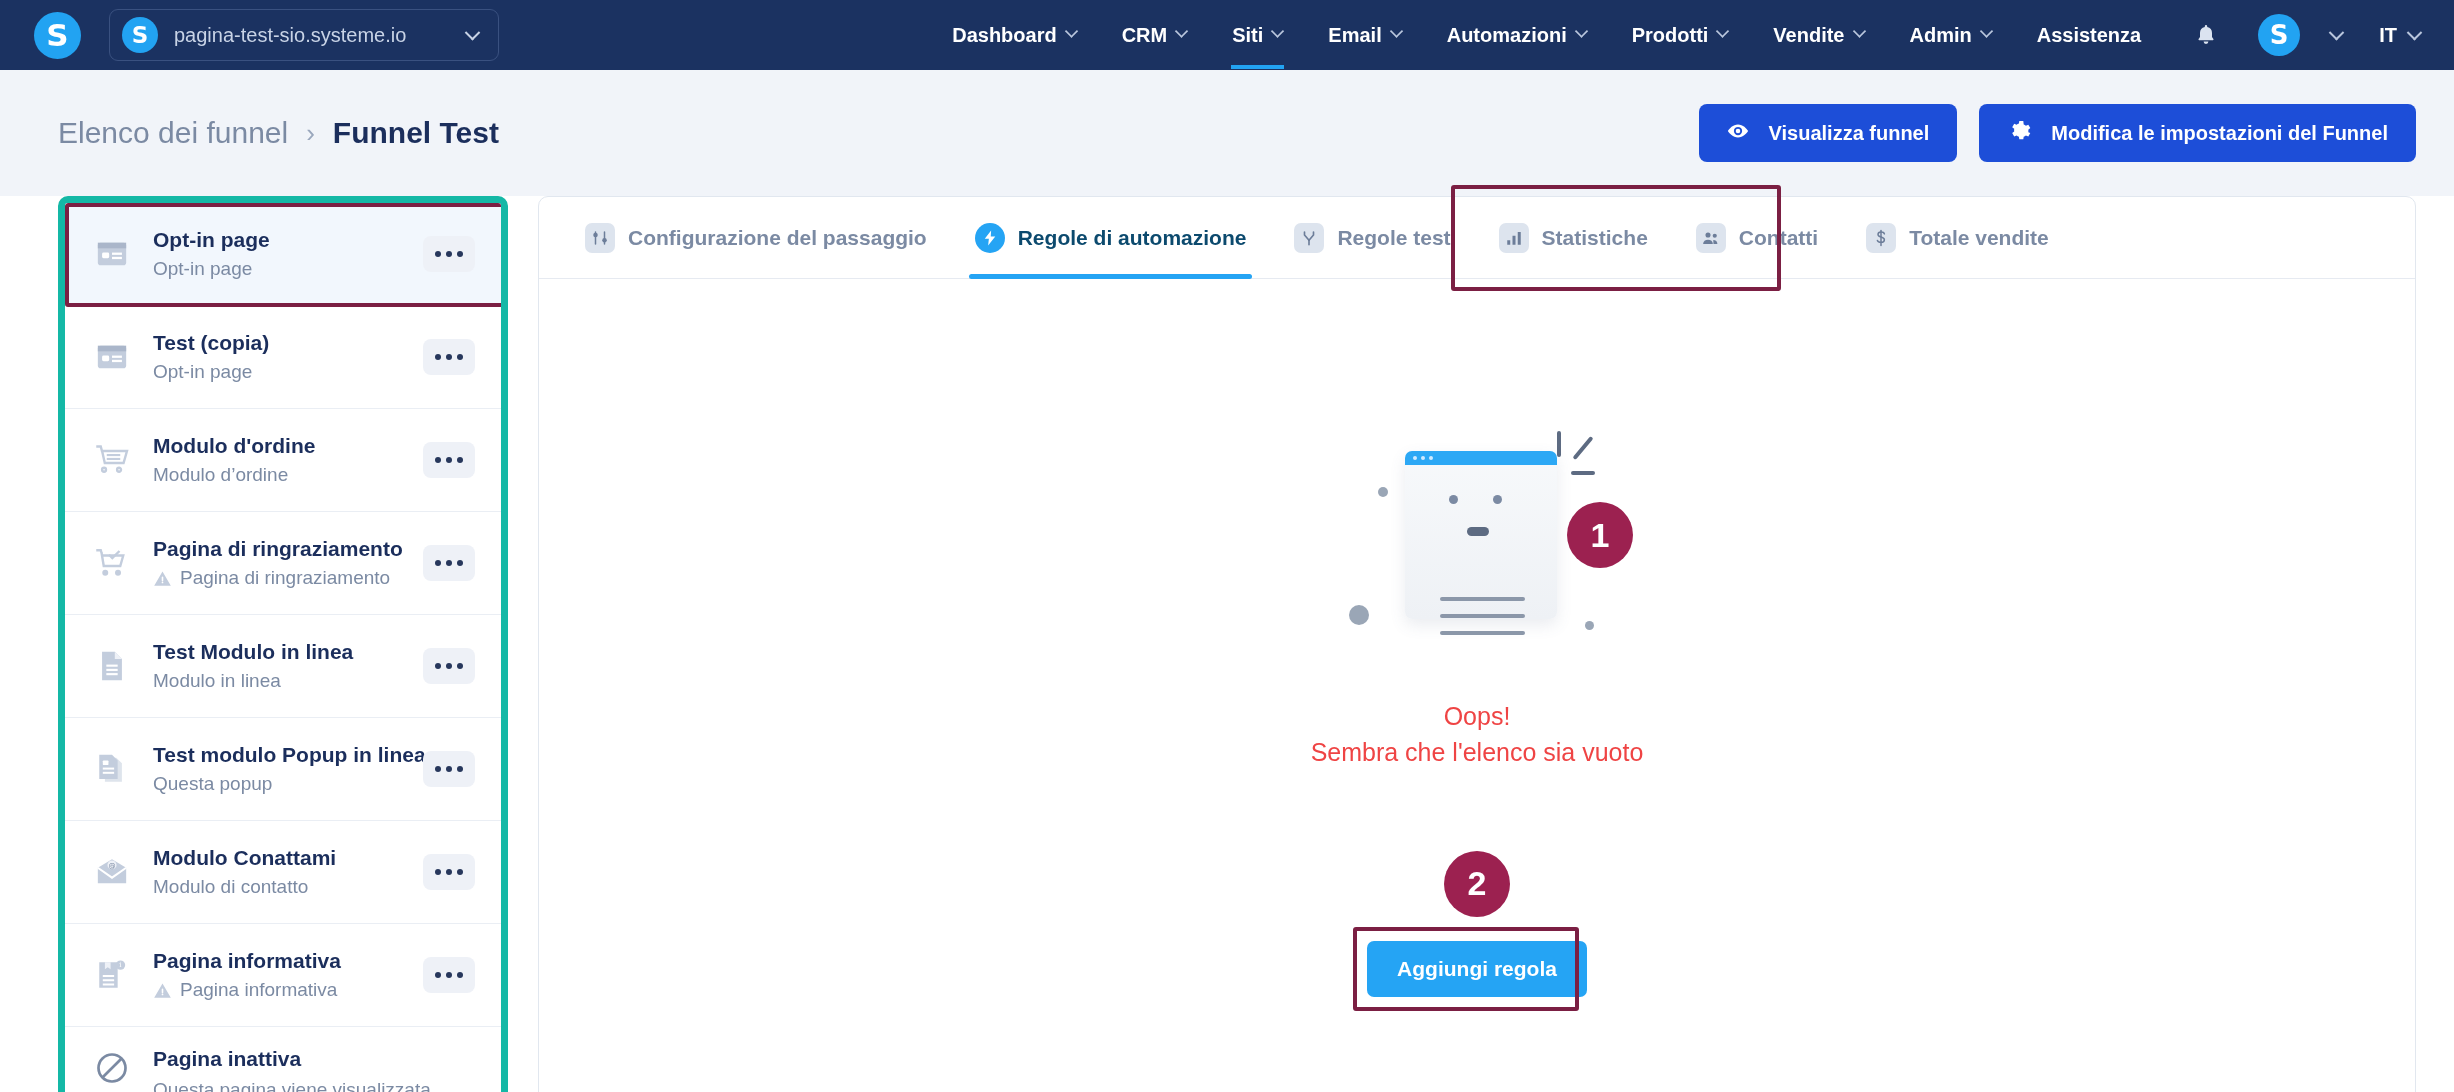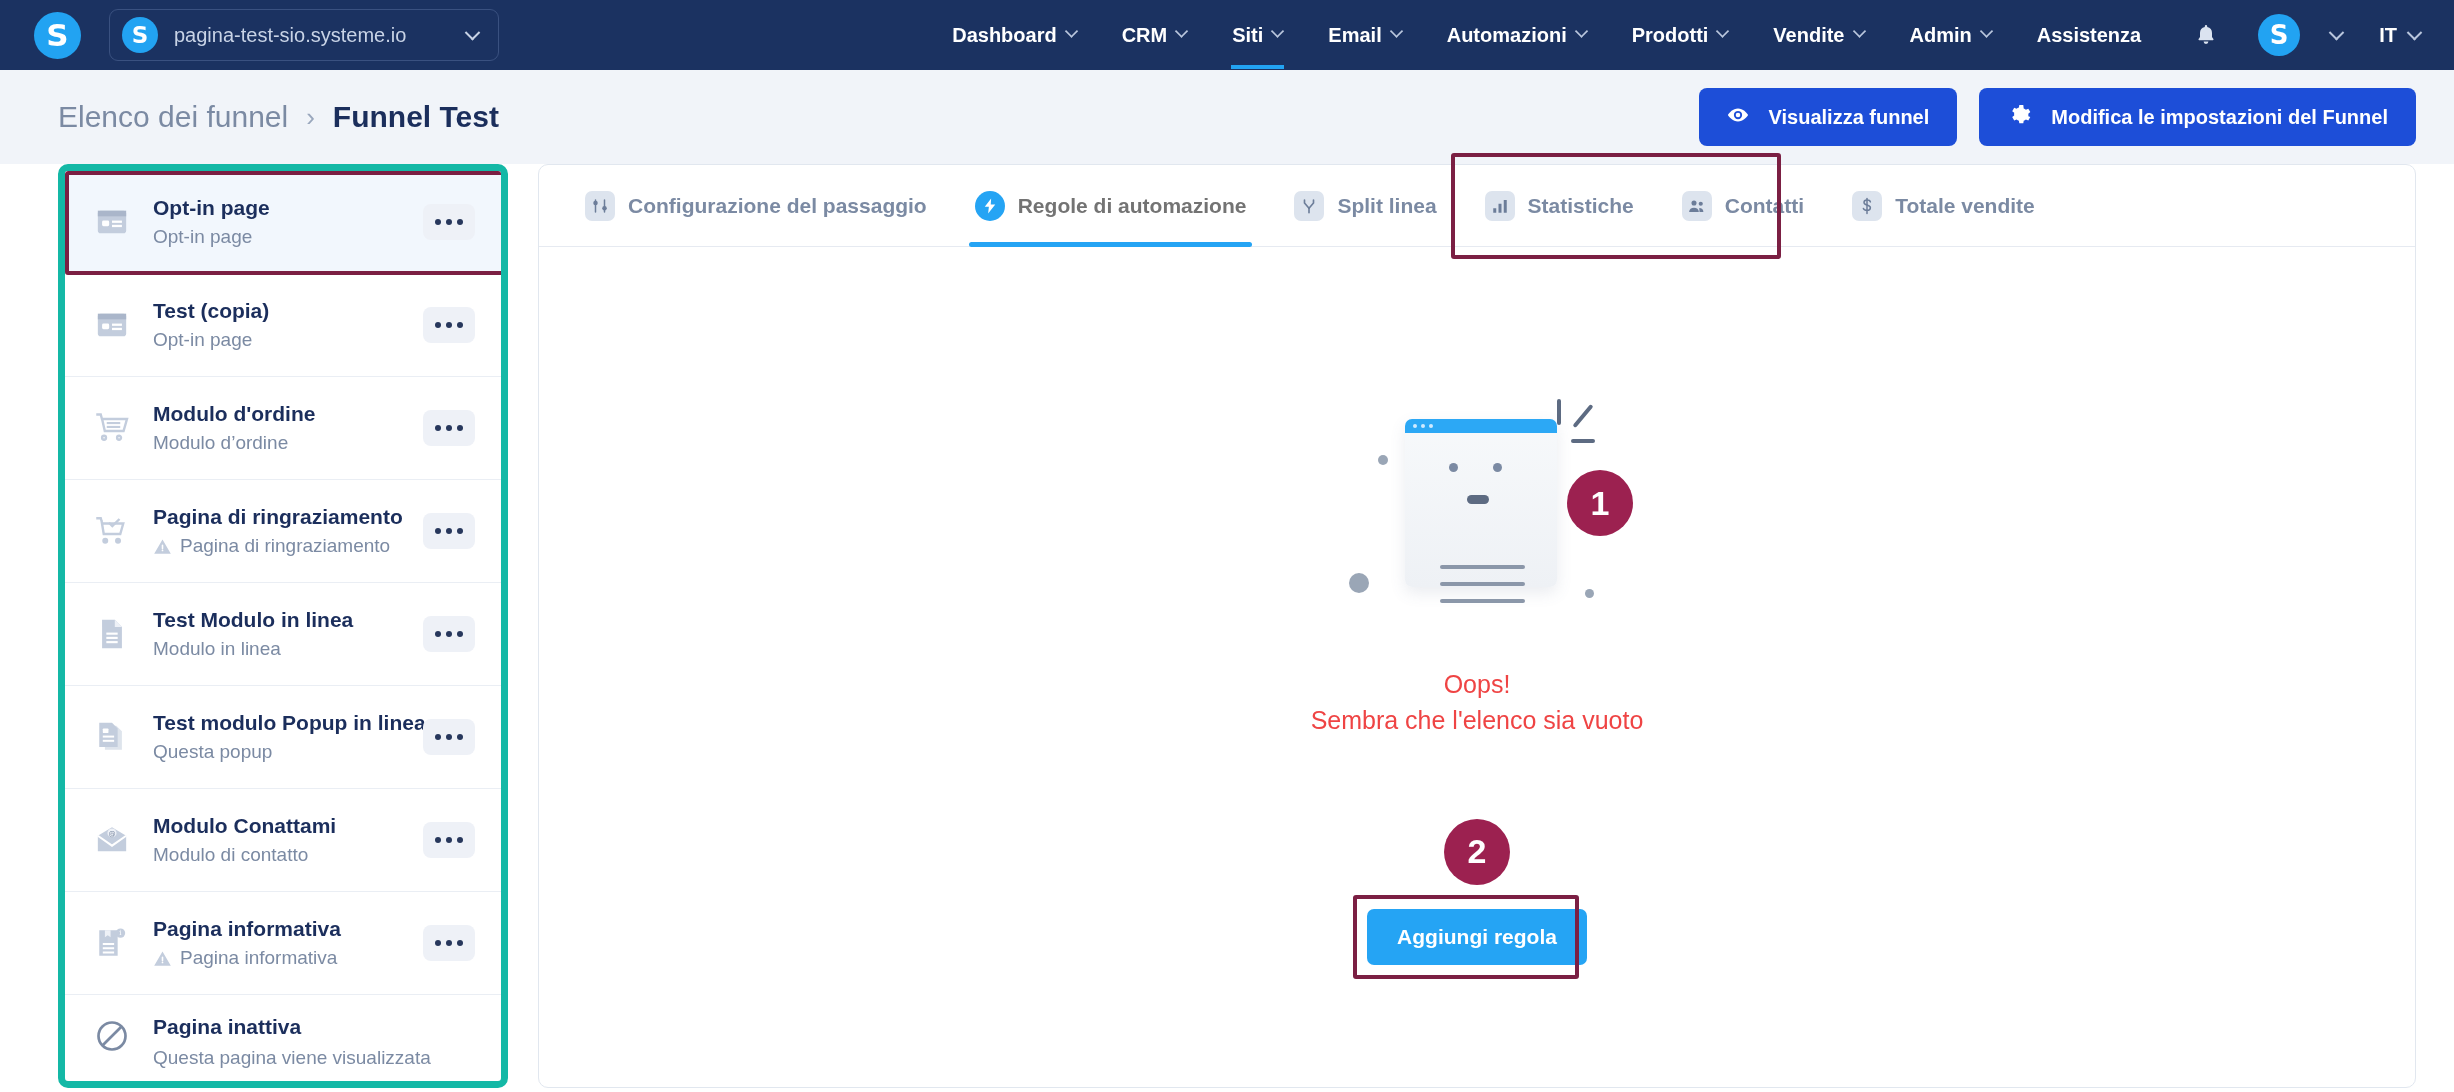--- a/index.html
+++ b/index.html
@@ -91,21 +91,21 @@
     color: #fff; font-size: 26px; font-weight: bold;
     font-family: "DejaVu Sans", sans-serif;
     cursor: pointer;
   }
   .avatar-chev { margin-left: 16px; color:#b9c6dd; cursor:pointer; }
   .lang { margin-left: 22px; color:#fff; font-size:20px; font-weight:bold; cursor:pointer; display:flex; align-items:center; gap:12px;}
   .lang .chev { color: #b9c6dd; }
 
   
   .crumb-bar {
-    height: 94px;
+    height: 126px;
     background: #f1f4f9;
     display: flex; align-items: center;
     padding: 0 38px 0 58px;
   }
   .crumb-parent {
     font-size: 30px; color: #7b8aa3; cursor: pointer;
   }
   .crumb-sep {
     margin: 0 18px; color: #9aa7bd; font-size: 26px;
   }
@@ -213,21 +213,21 @@
     height: 82px;
     position: relative;
   }
   .tab {
     display: flex; align-items: center; gap: 13px;
     padding: 0 24px;
     font-size: 21px; font-weight: bold; color: #7b8aa3;
     cursor: pointer; white-space: nowrap;
     position: relative;
   }
-  .tab.active { color: #737373; }
+  .tab.active { color: #0c4a6e; }
   .tab.active::after {
     content:''; position: absolute; left: 18px; right: 18px; bottom: -1px;
     height: 5px; background: #25a4f4; border-radius: 3px;
   }
   .tab-ico {
     width: 30px; height: 30px; border-radius: 7px;
     background: #dde4ee; color: #6c7d99;
     display: flex; align-items: center; justify-content: center;
     flex: 0 0 30px;
   }
@@ -638,21 +638,21 @@
       </div>
 
       <div class="tab">
         <span class="tab-ico">
           <svg width="18" height="18" viewBox="0 0 24 24" fill="none" stroke="currentColor" stroke-width="2.2" stroke-linecap="round">
               <path d="M12 21v-6"></path>
               <path d="M12 15 6 8V4"></path>
               <path d="M12 15l6-7V4"></path>
             </svg>
         </span>
-        <span>Split linea</span>
+        <span>Regole test</span>
       </div>
 
       <div class="tab">
         <span class="tab-ico">
           <svg width="18" height="18" viewBox="0 0 24 24" fill="currentColor">
               <rect x="3" y="15" width="4" height="6"></rect>
               <rect x="10" y="9" width="4" height="12"></rect>
               <rect x="17" y="4" width="4" height="17"></rect>
             </svg>
         </span>

